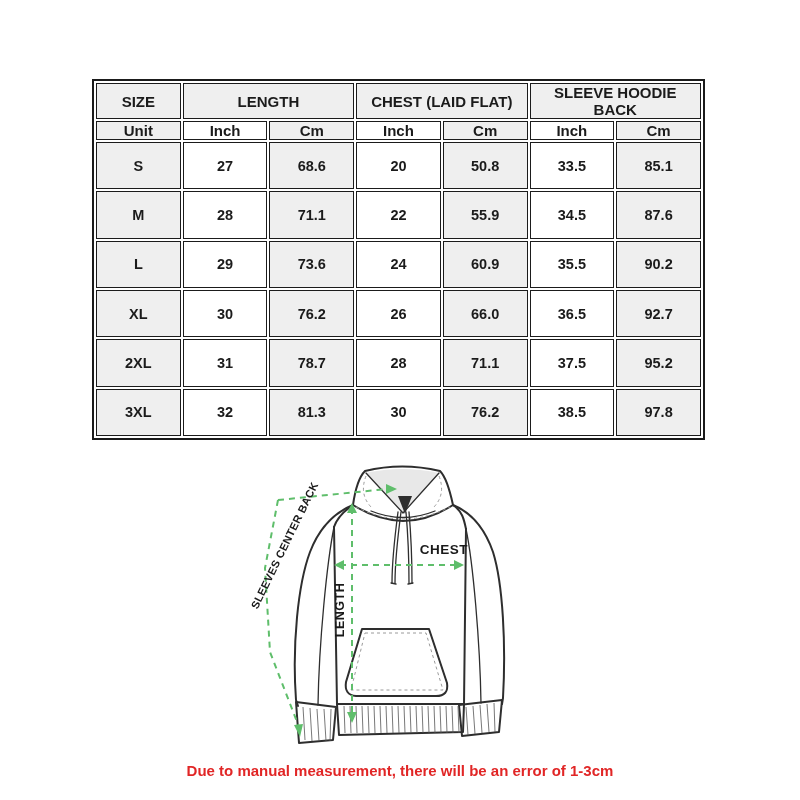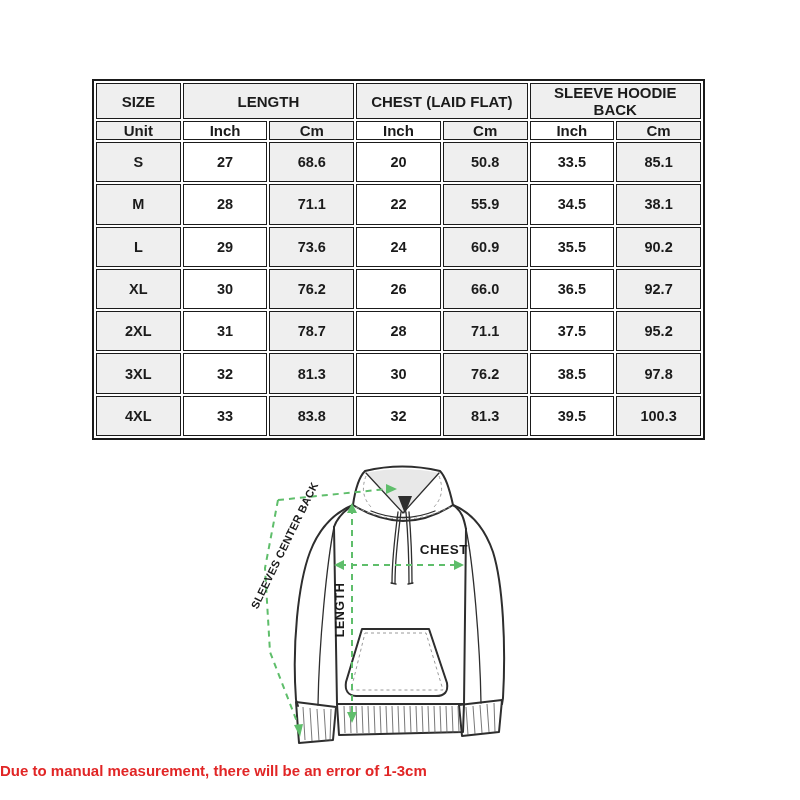--- a/index.html
+++ b/index.html
@@ -25,21 +25,21 @@
   .diagram{position:absolute;left:240px;top:448px;width:320px;height:315px;}
   .outline{fill:none;stroke:#2e2e2e;stroke-width:2;stroke-linejoin:round;stroke-linecap:round;}
   .thin{fill:none;stroke:#2e2e2e;stroke-width:1.3;stroke-linecap:round;}
   .stitch{fill:none;stroke:#9a9a9a;stroke-width:1;stroke-dasharray:3 3;}
   .rib{stroke:#555;stroke-width:.8;}
   .measure{fill:none;stroke:#5FBE6B;stroke-width:2;stroke-dasharray:6 5;}
   .mhead{fill:#5FBE6B;stroke:none;}
   .mlabel{fill:#1a1a1a;font-family:"Liberation Sans",sans-serif;font-weight:700;}
 
   
-  .note{position:absolute;left:0;top:762px;width:800px;
+  .note{position:absolute;left:0;top:762px;width:800px;text-align:center;
         color:#E12626;font-size:15px;font-weight:700;}
 </style>
 </head>
 <body>
 
 <div id="page">
 
 
   <table class="size-table">
     <colgroup>
@@ -78,21 +78,21 @@
           <td>33.5</td>
           <td class="shade">85.1</td>
         </tr>
         <tr>
           <td class="shade">M</td>
           <td>28</td>
           <td class="shade">71.1</td>
           <td>22</td>
           <td class="shade">55.9</td>
           <td>34.5</td>
-          <td class="shade">38.1</td>
+          <td class="shade">87.6</td>
         </tr>
         <tr>
           <td class="shade">L</td>
           <td>29</td>
           <td class="shade">73.6</td>
           <td>24</td>
           <td class="shade">60.9</td>
           <td>35.5</td>
           <td class="shade">90.2</td>
         </tr>
@@ -115,29 +115,20 @@
           <td class="shade">95.2</td>
         </tr>
         <tr>
           <td class="shade">3XL</td>
           <td>32</td>
           <td class="shade">81.3</td>
           <td>30</td>
           <td class="shade">76.2</td>
           <td>38.5</td>
           <td class="shade">97.8</td>
-        </tr>
-        <tr>
-          <td class="shade">4XL</td>
-          <td>33</td>
-          <td class="shade">83.8</td>
-          <td>32</td>
-          <td class="shade">81.3</td>
-          <td>39.5</td>
-          <td class="shade">100.3</td>
         </tr>
       </tbody>
   </table>
 
   <svg class="diagram" viewBox="240 448 320 315" xmlns="http://www.w3.org/2000/svg">
 
     <g>
       <path class="outline" d="M353,505 C336,512 320,526 310,552 C298,584 292,645 296,700 L298,706" fill="#fff"></path>
       <path class="outline" d="M453,505 C470,512 484,526 493,552 C503,584 506,645 503,698 L502,704" fill="#fff"></path>
       <path class="thin" d="M334,527 C327,562 319,642 318,705"></path>

